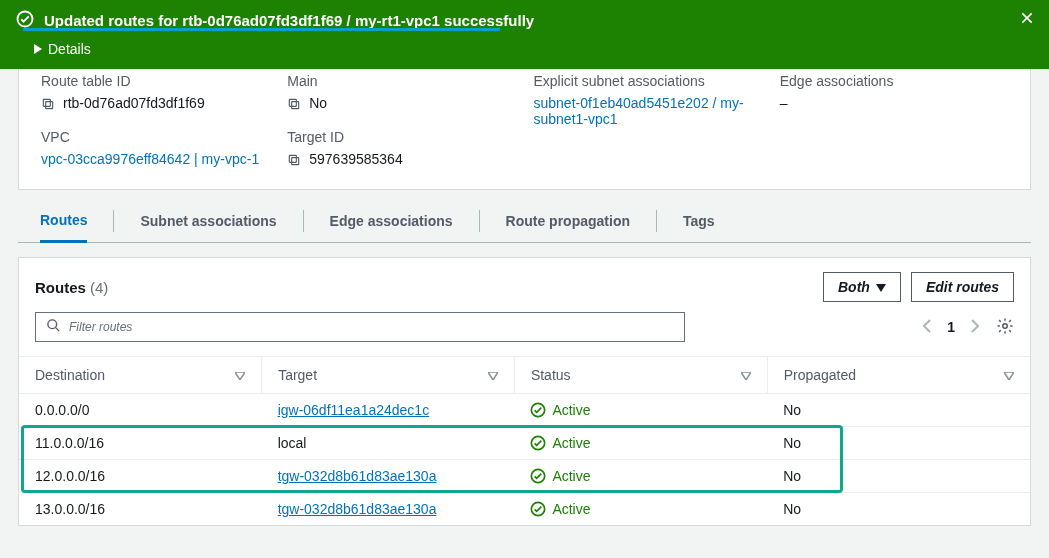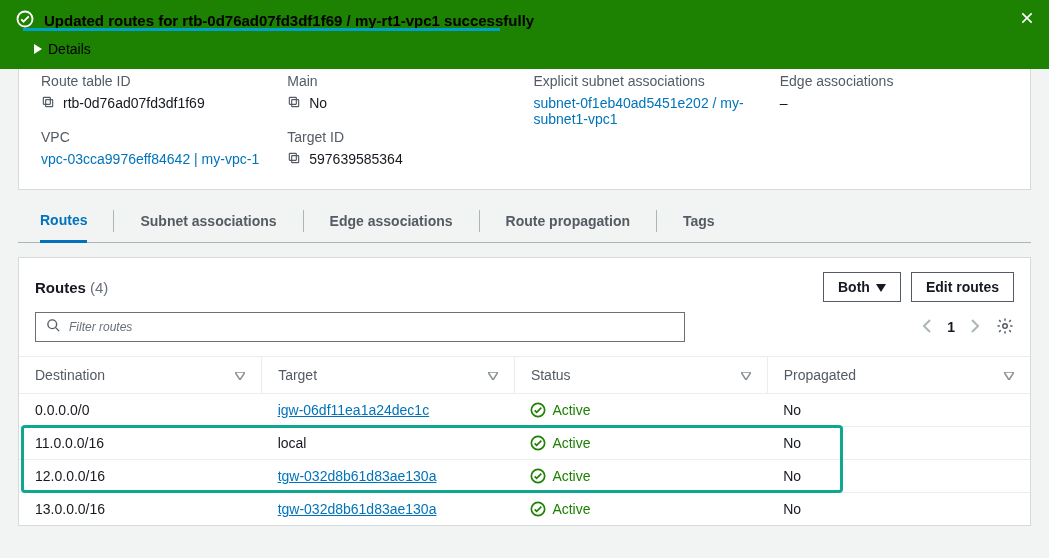--- a/index.html
+++ b/index.html
@@ -5,21 +5,21 @@
     * { box-sizing: border-box; margin: 0; padding: 0; }
     body {
       font-family: "Amazon Ember", "Helvetica Neue", Arial, sans-serif;
       font-size: 14px;
       color: #16191f;
       background: #f2f3f3;
       width: 1049px;
     }
     .banner {
       background: #1d8102;
-      color: #000000;
+      color: #ffffff;
       padding: 10px 16px 12px 16px;
       position: relative;
     }
     .banner-top {
       display: flex;
       align-items: center;
       gap: 10px;
     }
     .banner-title {
       font-weight: 700;
@@ -66,21 +66,21 @@
     .info-cell { margin-bottom: 18px; }
     .info-label {
       color: #545b64;
       font-size: 14px;
       margin-bottom: 6px;
     }
     .info-value {
       color: #16191f;
       font-size: 14px;
       display: flex;
-      align-items: flex-start;
+      align-items: flex-end;
       gap: 8px;
     }
     .copy-icon {
       display: inline-flex;
       color: #545b64;
       cursor: pointer;
     }
     .link { color: #0073bb; cursor: pointer; }
 
     .tabs {
@@ -140,20 +140,21 @@
       border: 1px solid #545b64;
       background: #fff;
       color: #16191f;
       font-weight: 700;
       font-size: 14px;
       padding: 6px 14px;
       cursor: pointer;
       display: flex;
       align-items: center;
       gap: 6px;
+      font-style: italic;
     }
     .filter-row {
       display: flex;
       justify-content: space-between;
       align-items: center;
       padding: 10px 16px 14px 16px;
       gap: 16px;
     }
     .filter-box {
       display: flex;

